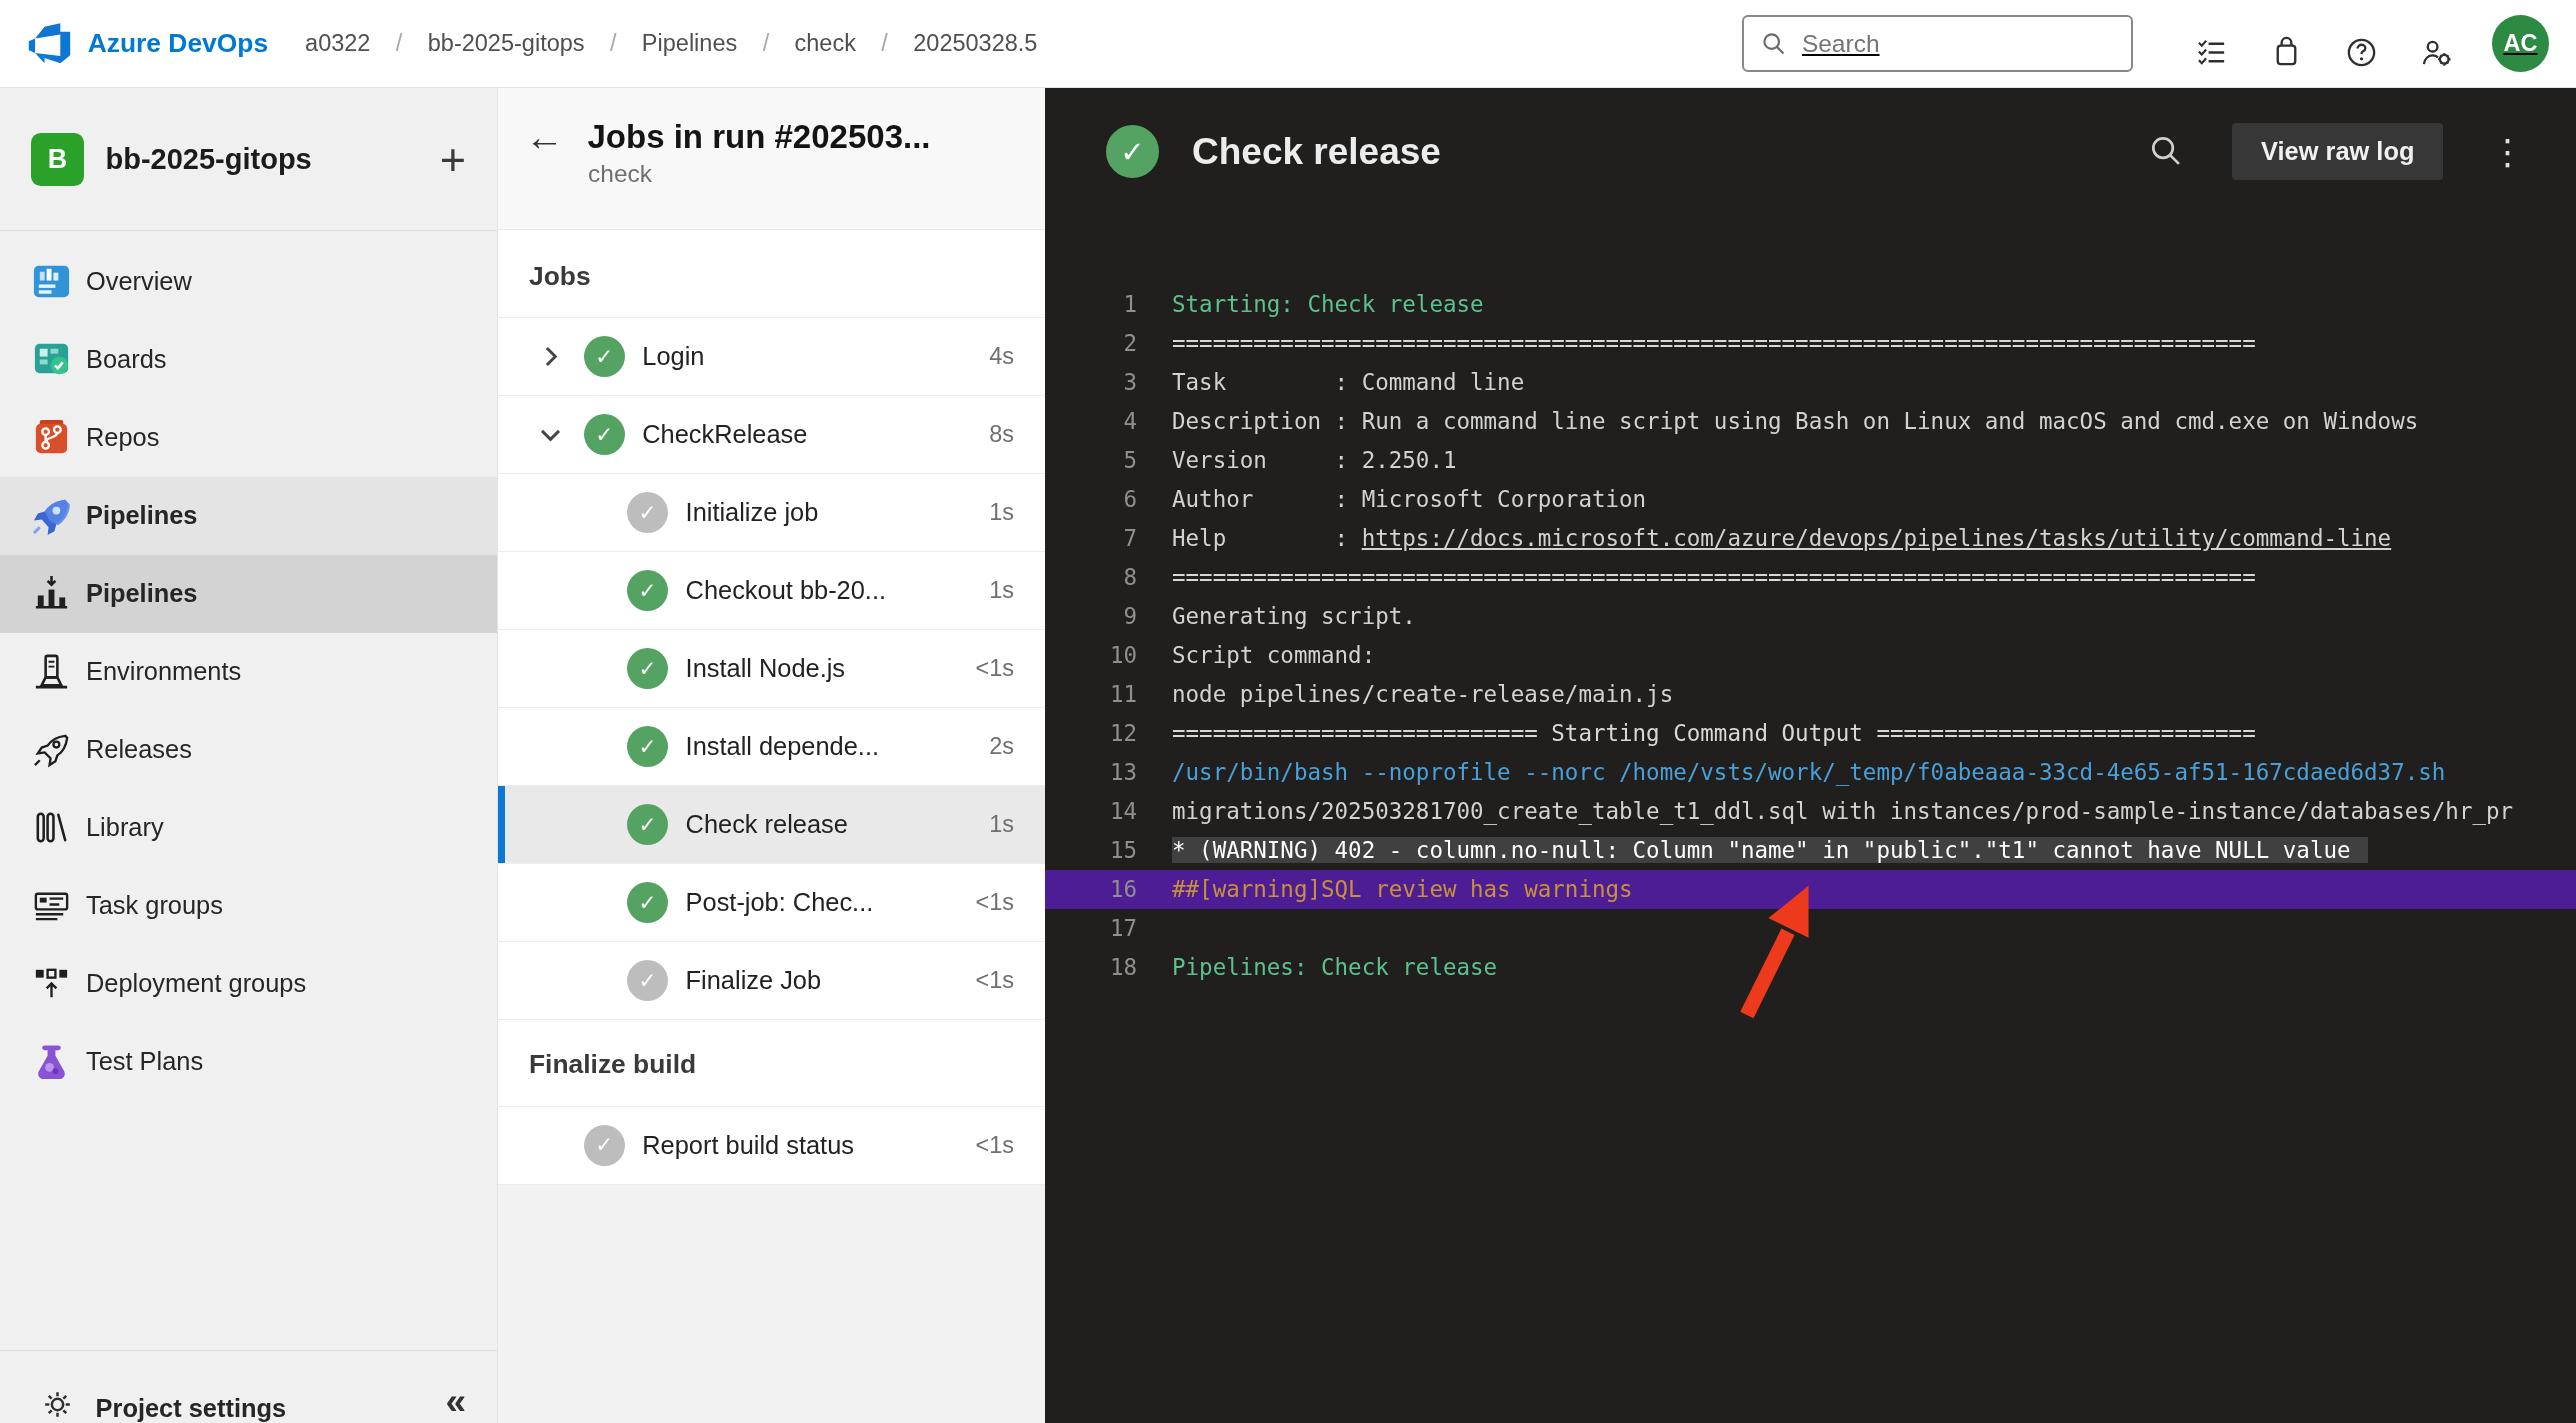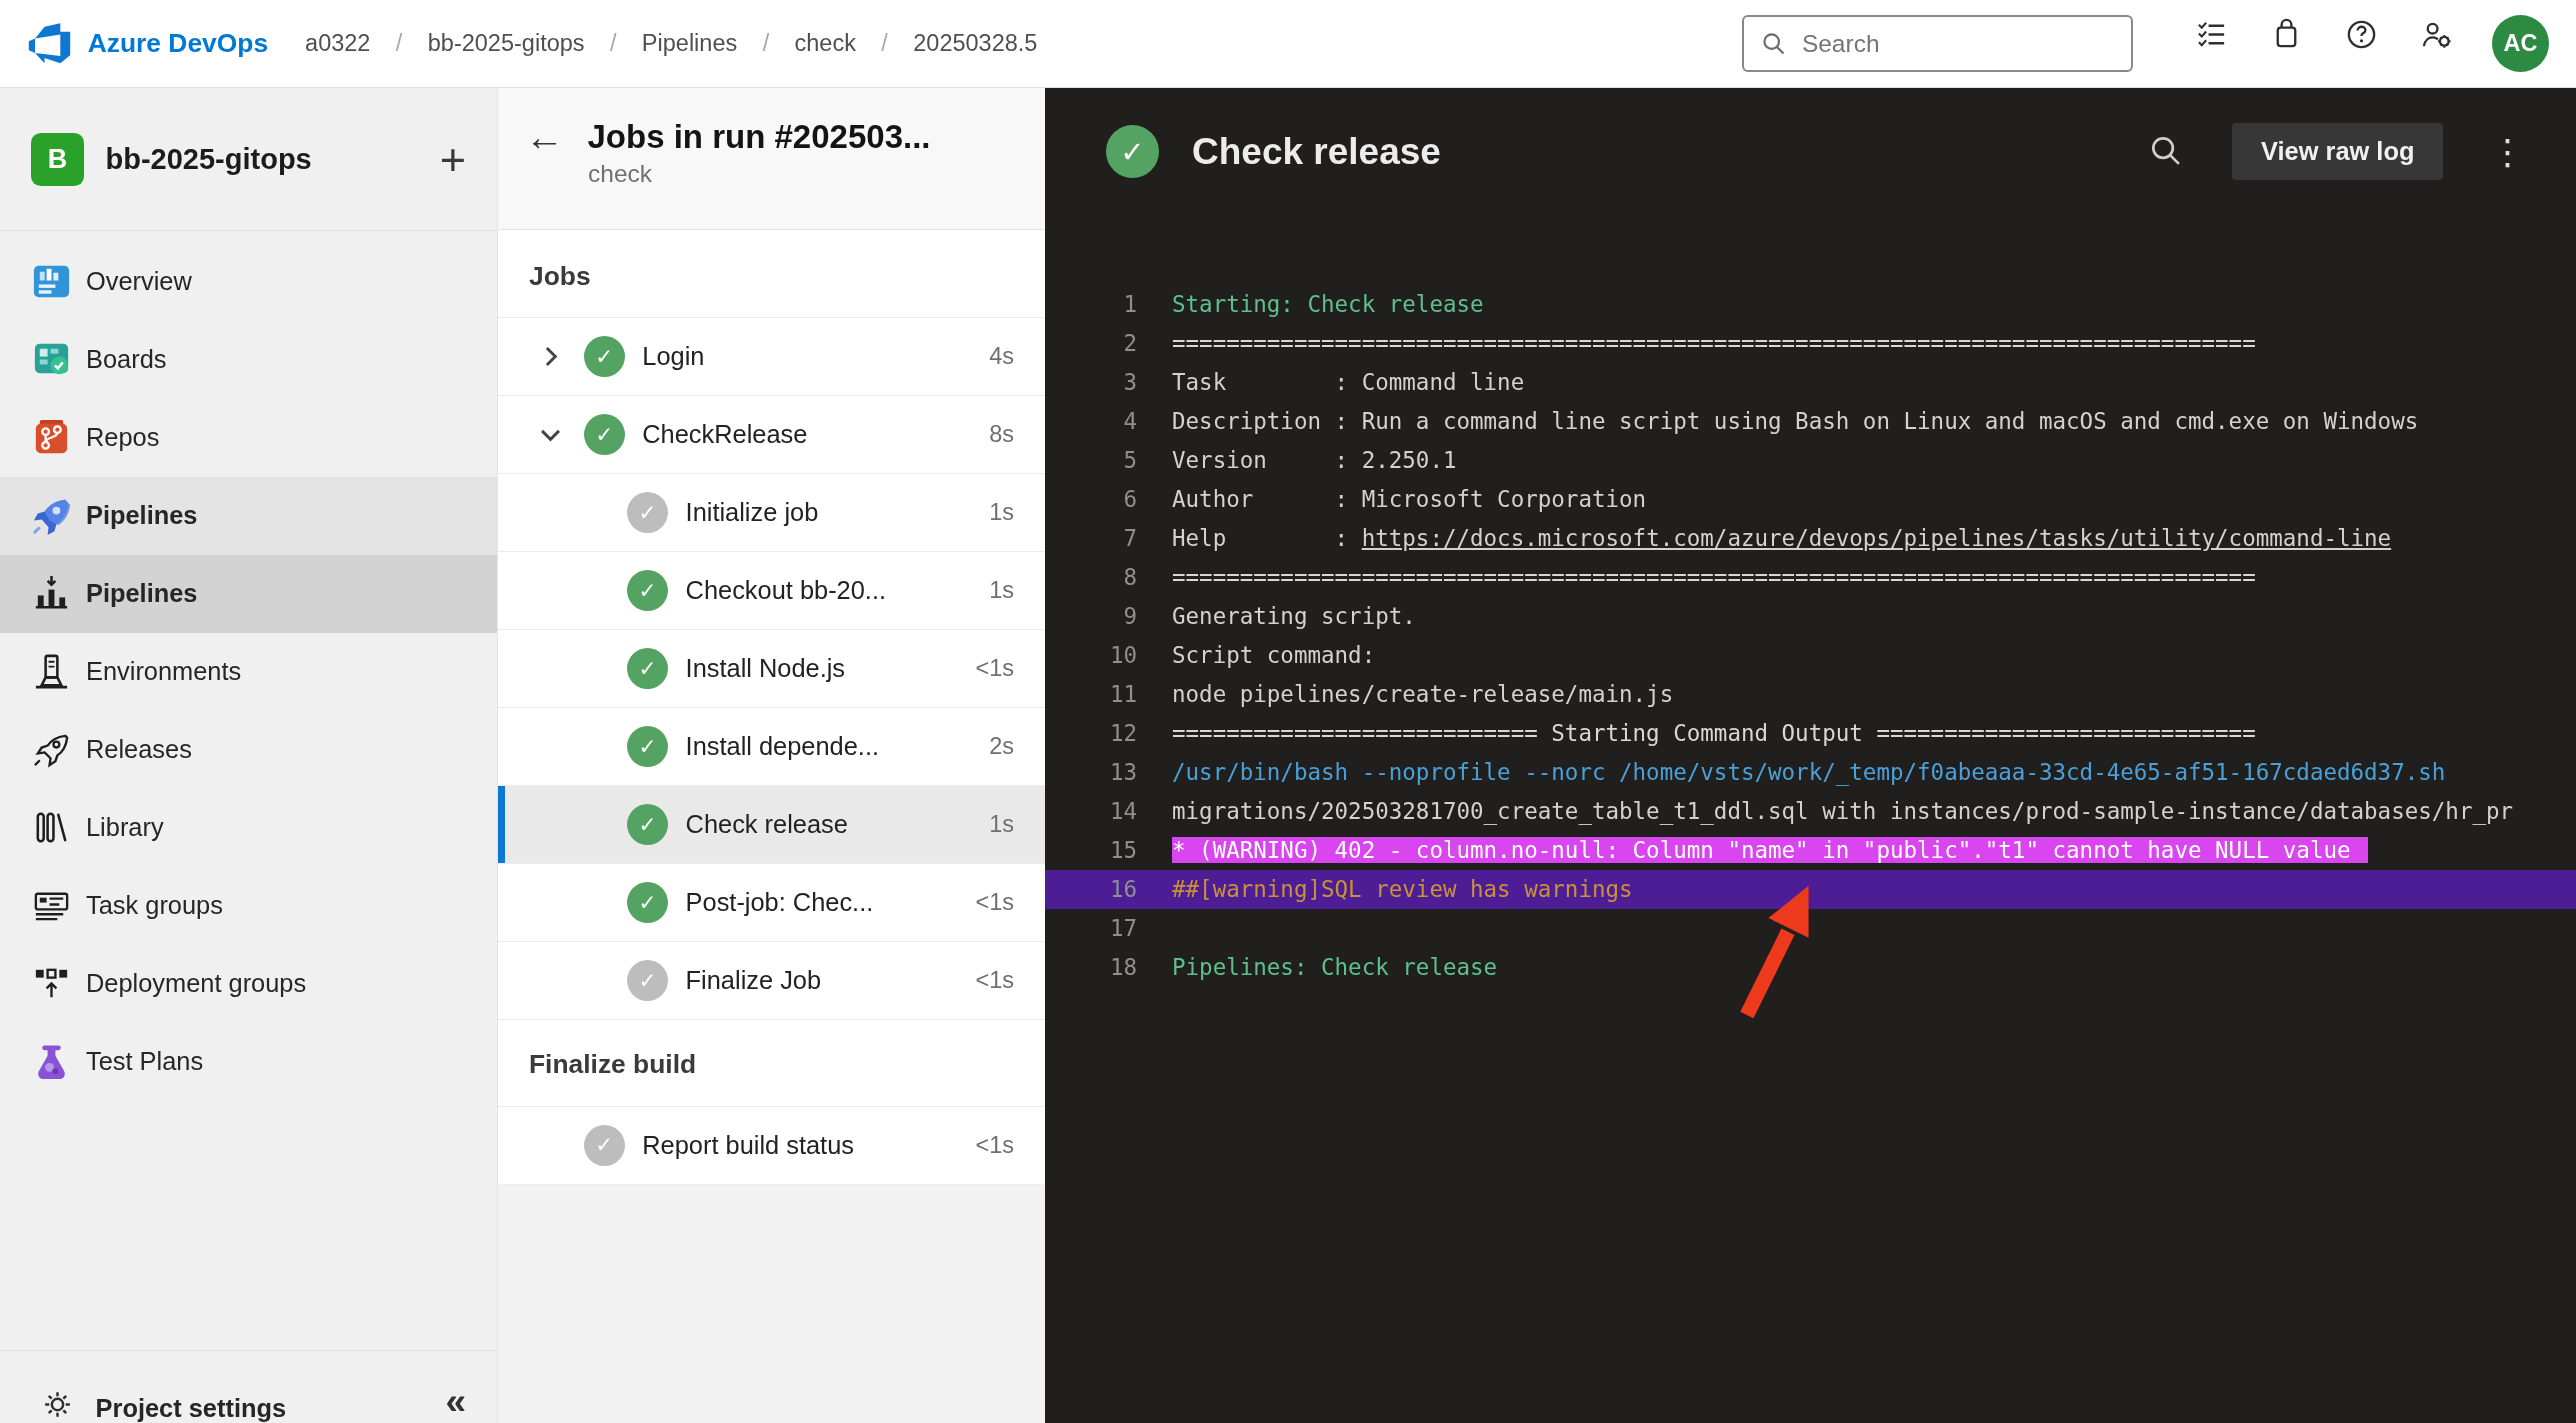--- a/index.html
+++ b/index.html
@@ -8,21 +8,21 @@
 
   
   .topbar { height:88px; background:#fff; display:flex; align-items:center;
             padding:8px 27px; border-bottom:1px solid #e3e3e3; }
   .brand { display:flex; align-items:center; gap:15.7px; margin-right:37px; }
   .brand-logo { width:45px; height:45px; }
   .brand-name { font-size:26.4px; font-weight:700; color:#0078d4; white-space:nowrap; }
   .breadcrumb { display:flex; align-items:center; gap:25.4px; font-size:23.5px; color:#4f4f4f; }
   .crumb { cursor:default; white-space:nowrap; }
   .crumb-sep { color:#a8a8a8; }
-  .topbar-right { margin-left:auto; display:flex; align-items:flex-start; gap:36px; }
+  .topbar-right { margin-left:auto; display:flex; align-items:flex-end; gap:36px;text-decoration:underline; }
   .search-box { width:391px; height:57px; border:2px solid #8a8886; border-radius:5.9px;
                 display:flex; align-items:center; padding:0 15.7px; gap:13.7px; color:#6b6b6b;
                 margin-right:23.5px; background:#fff; }
   .search-box svg { width:29px; height:29px; flex:none; }
   .search-box input { border:none; outline:none; font-size:24.5px; color:#333; width:100%;
                       font-family:"Liberation Sans", sans-serif; background:transparent; }
   .tb-icon { width:39px; height:39px; display:flex; align-items:center; justify-content:center; }
   .tb-icon svg { width:35px; height:35px; }
   .avatar { width:57px; height:57px; border-radius:50%; background:#2c8a43; color:#fff;
             display:flex; align-items:center; justify-content:center; font-size:23.5px; font-weight:700; }
@@ -96,21 +96,21 @@
 
   .log-body { font-family:"DejaVu Sans Mono", monospace; font-size:22.5px; line-height:39px;
               color:#d2d2d2; padding-top:70px; flex:1; overflow:hidden; }
   .log-line { display:flex; height:39px; white-space:pre; }
   .log-num { width:63px; text-align:right; color:#8f8f8f; flex:none; margin-left:29px; }
   .log-text { margin-left:35px; flex:1; overflow:hidden; }
   .log-line.section .log-text { color:#5dc08d; }
   .log-line.separator .log-text { color:#d8d8d8; }
   .log-line.command .log-text { color:#4aa0d8; }
   .log-link { text-decoration:underline; cursor:pointer; }
-  .log-sel { background:#d946ef; color:#fff; padding-right:17.6px; }
+  .log-sel { background:#404040; color:#fff; padding-right:17.6px; }
   .log-line.warning-row { background:#4c1d95; }
   .log-line.warning-row .log-text { color:#c9913a; }
   .arrow-svg { position:absolute; inset:0; pointer-events:none; }
 </style>
 </head>
 <body>
 
 <div class="topbar">
   <div class="brand">
     <svg class="brand-logo" viewBox="0 0 50 50">

